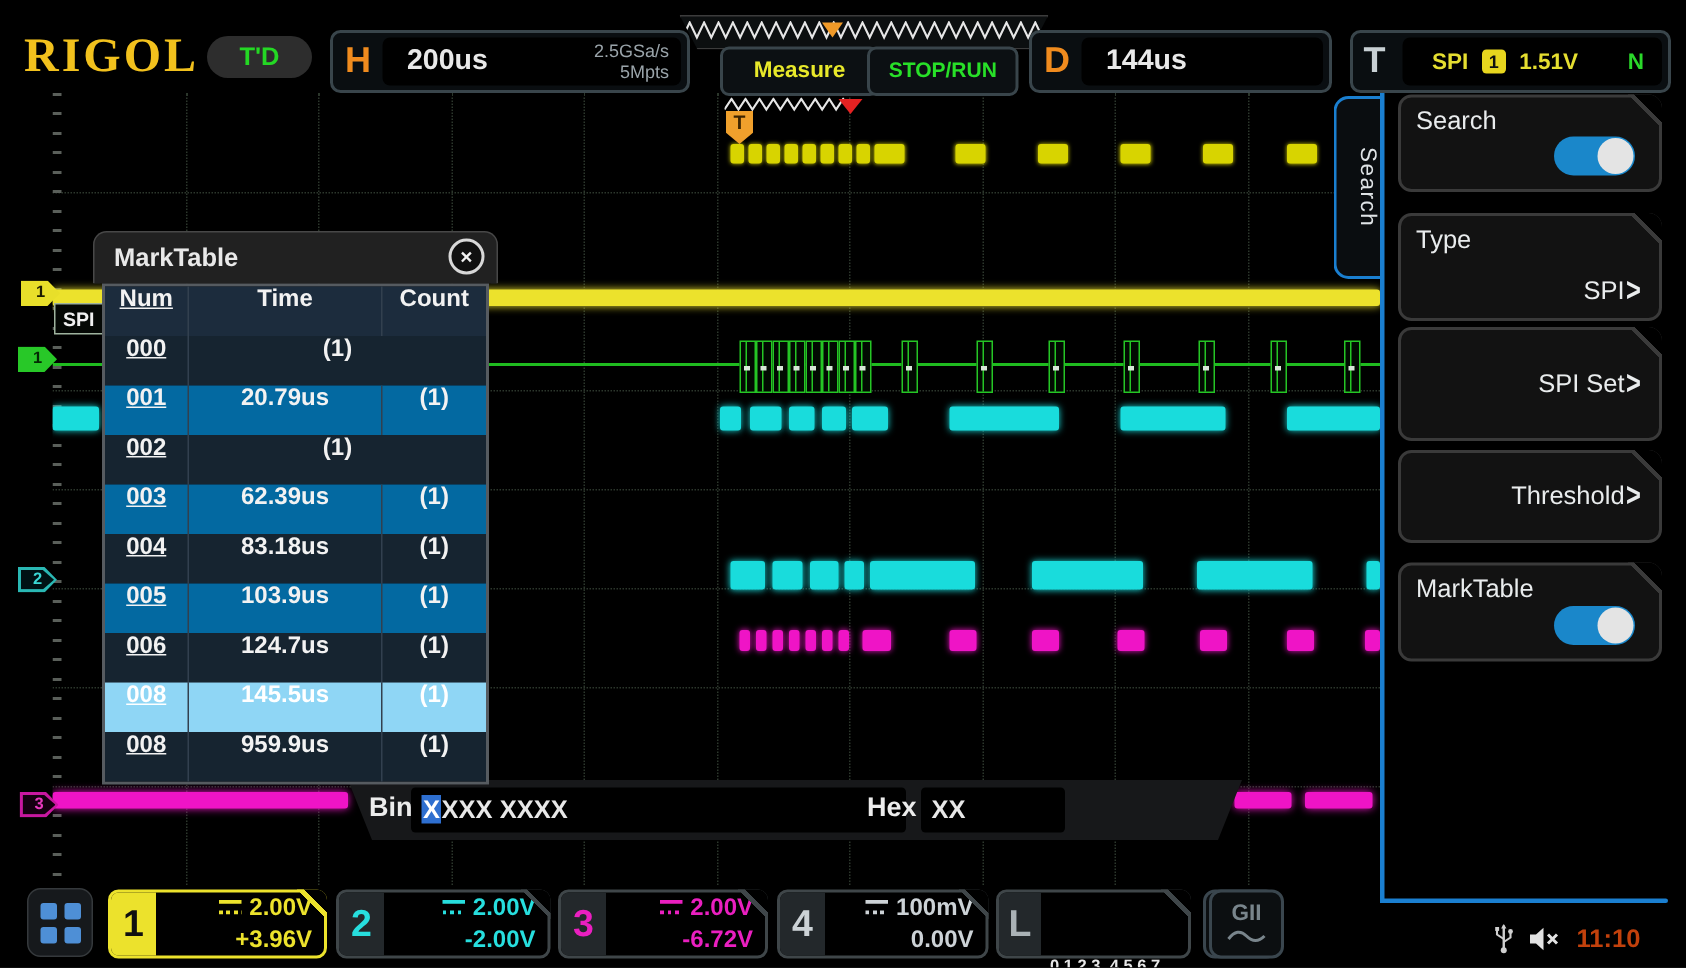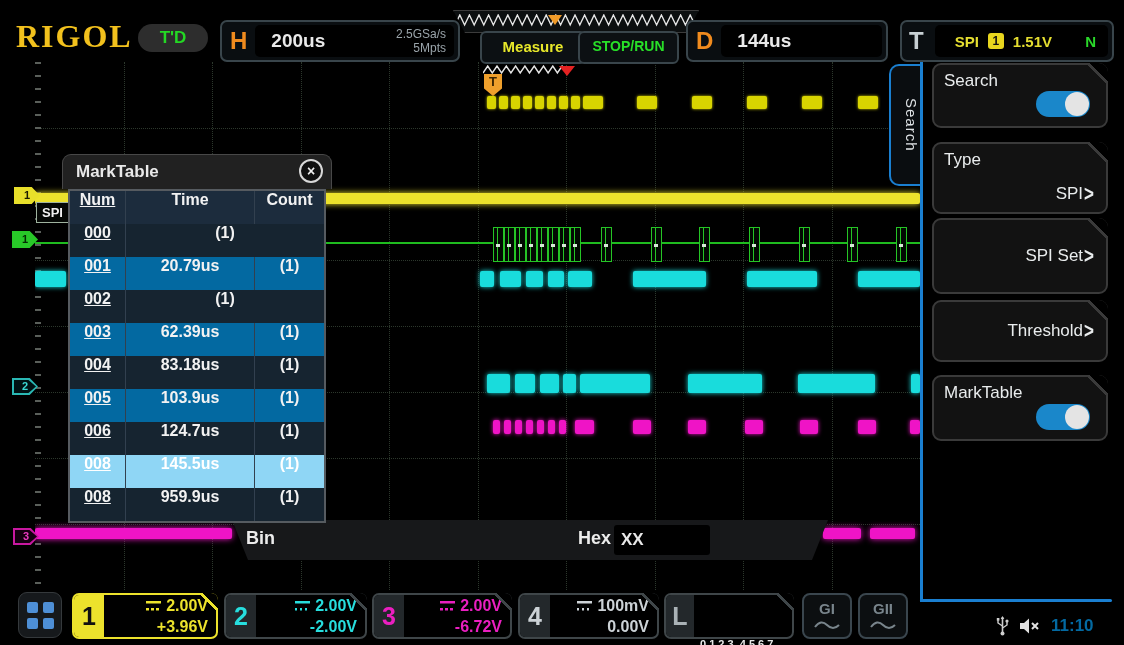--- a/index.html
+++ b/index.html
@@ -131,21 +131,21 @@
   .lbadge{position:absolute;left:664px;top:593px;width:130px;height:46px;border:2px solid #3f4649;border-radius:7px;
     background:#000;z-index:21;box-sizing:border-box;}
   .lbadge::after{content:"";position:absolute;top:-2px;right:-2px;width:20px;height:20px;border-top-right-radius:7px;
     background:linear-gradient(to bottom left,#000 0 11px,#3f4649 11px 14px,transparent 14px);}
   .l-tab{position:absolute;left:0;top:0;bottom:0;width:28px;display:flex;align-items:center;justify-content:center;
     font:bold 25px "Liberation Sans",sans-serif;color:#aab2b6;background:#23282b;border-radius:5px 0 0 5px;}
   .l-digits{position:absolute;left:34px;top:4px;color:#e8e8e8;font:bold 11px/1.65 "Liberation Sans",sans-serif;white-space:pre;}
   .genbtn{position:absolute;top:593px;width:50px;height:46px;border:2px solid #3a464e;border-radius:8px;background:#0c0f11;
     color:#79858c;font:bold 15px "Liberation Sans",sans-serif;text-align:center;z-index:21;box-sizing:border-box;}
   .statusicons{position:absolute;top:616px;z-index:21;display:flex;align-items:center;gap:10px;}
-  .clock{color:#0369a1;font:bold 17px "Liberation Sans",sans-serif;text-align:right;}
+  .clock{color:#c2410c;font:bold 17px "Liberation Sans",sans-serif;text-align:right;}
 </style>
 </head>
 <body>
 
 <div class="screen">
 
   <div class="plot">
     <div class="abs" style="left:0;top:0;width:885px;height:528px;">
         <div class="gv" style="left: 88.5px;"></div>
         <div class="gv" style="left: 177px;"></div>
@@ -337,20 +337,21 @@
         <div class="mt-row even">
           <div class="mt-cell c0">008</div>
           <div class="mt-cell c1">959.9us</div>
           <div class="mt-cell c2">(1)</div>
         </div>
       </div>
   </div>
 
   <div class="decode">
     <span class="dc-label" style="left:14px;">Bin</span>
+    <div class="dc-field" style="left:42px;width:330px;"><span class="cursorX">X</span><span>XXX XXXX</span></div>
     <span class="dc-label" style="left:346px;">Hex</span>
     <div class="dc-field" style="left:382px;width:96px;">XX</div>
   </div>
 
   <div class="spine"></div>
   <div class="spine2"></div>
   <div class="vtab">Search</div>
 
   <div class="sbtn" style="top:63px;height:65px;">
     <span class="sb-label">Search</span>
@@ -415,21 +416,21 @@
       <div>0 1 2 3  4 5 6 7</div>
       
     </div>
   </div>
   <div class="genbtn" style="left:802px;">
     <div style="margin-top:5px;">GI</div>
     <svg width="28" height="13">
         <path d="M2 9 Q8 1 14 7 T26 7" fill="none" stroke="#79858c" stroke-width="2"></path>
       </svg>
   </div>
-  <div class="genbtn" style="left:858px;">
+  <div class="genbtn" style="left:806px;">
     <div style="margin-top:5px;">GII</div>
     <svg width="28" height="13">
         <path d="M2 9 Q8 1 14 7 T26 7" fill="none" stroke="#79858c" stroke-width="2"></path>
       </svg>
   </div>
 
   <div class="statusicons" style="left:996px;">
     <svg width="13" height="20">
       <path d="M6.5 1 L6.5 16" stroke="#cfcfcf" stroke-width="1.6" fill="none"></path>
       <path d="M6.5 10 L2 7 L2 4" stroke="#cfcfcf" stroke-width="1.4" fill="none"></path>

